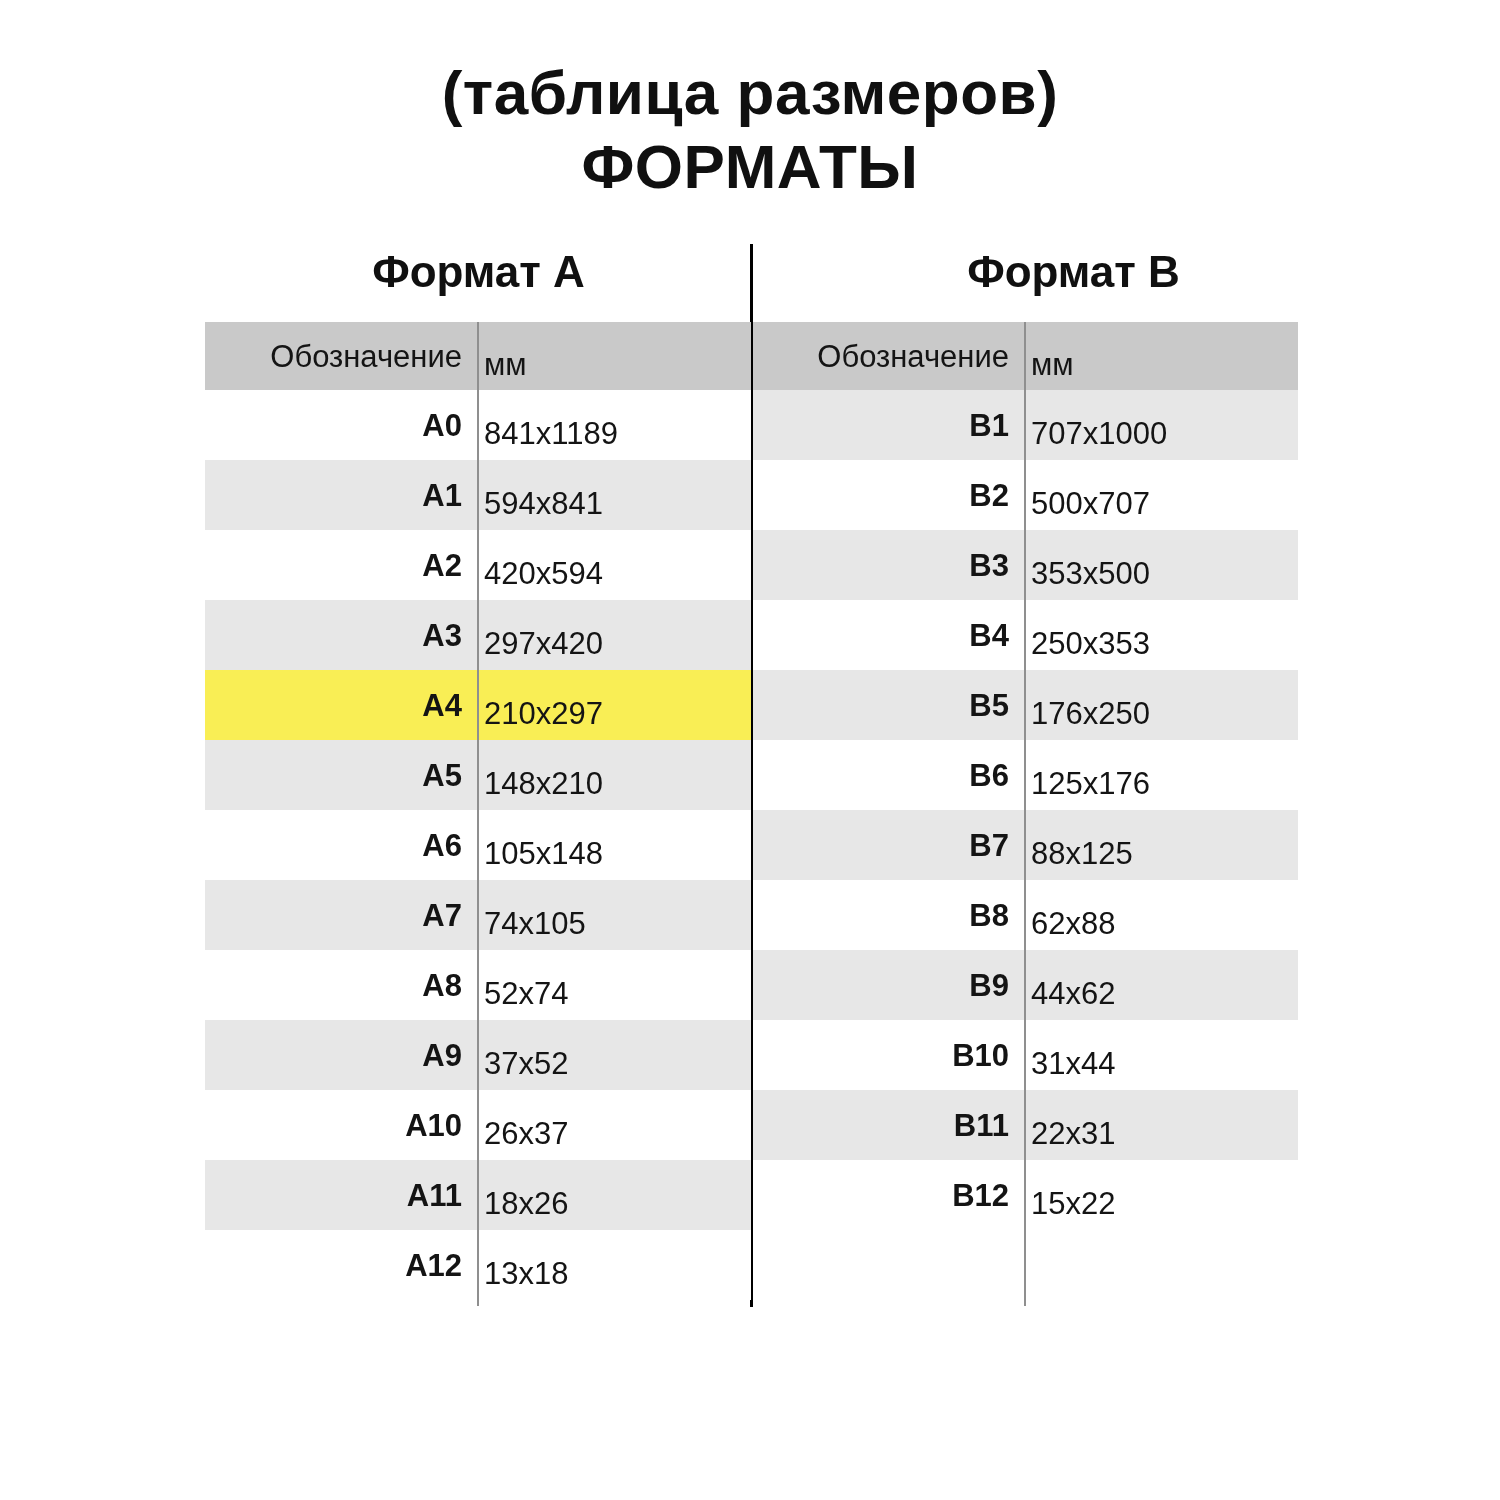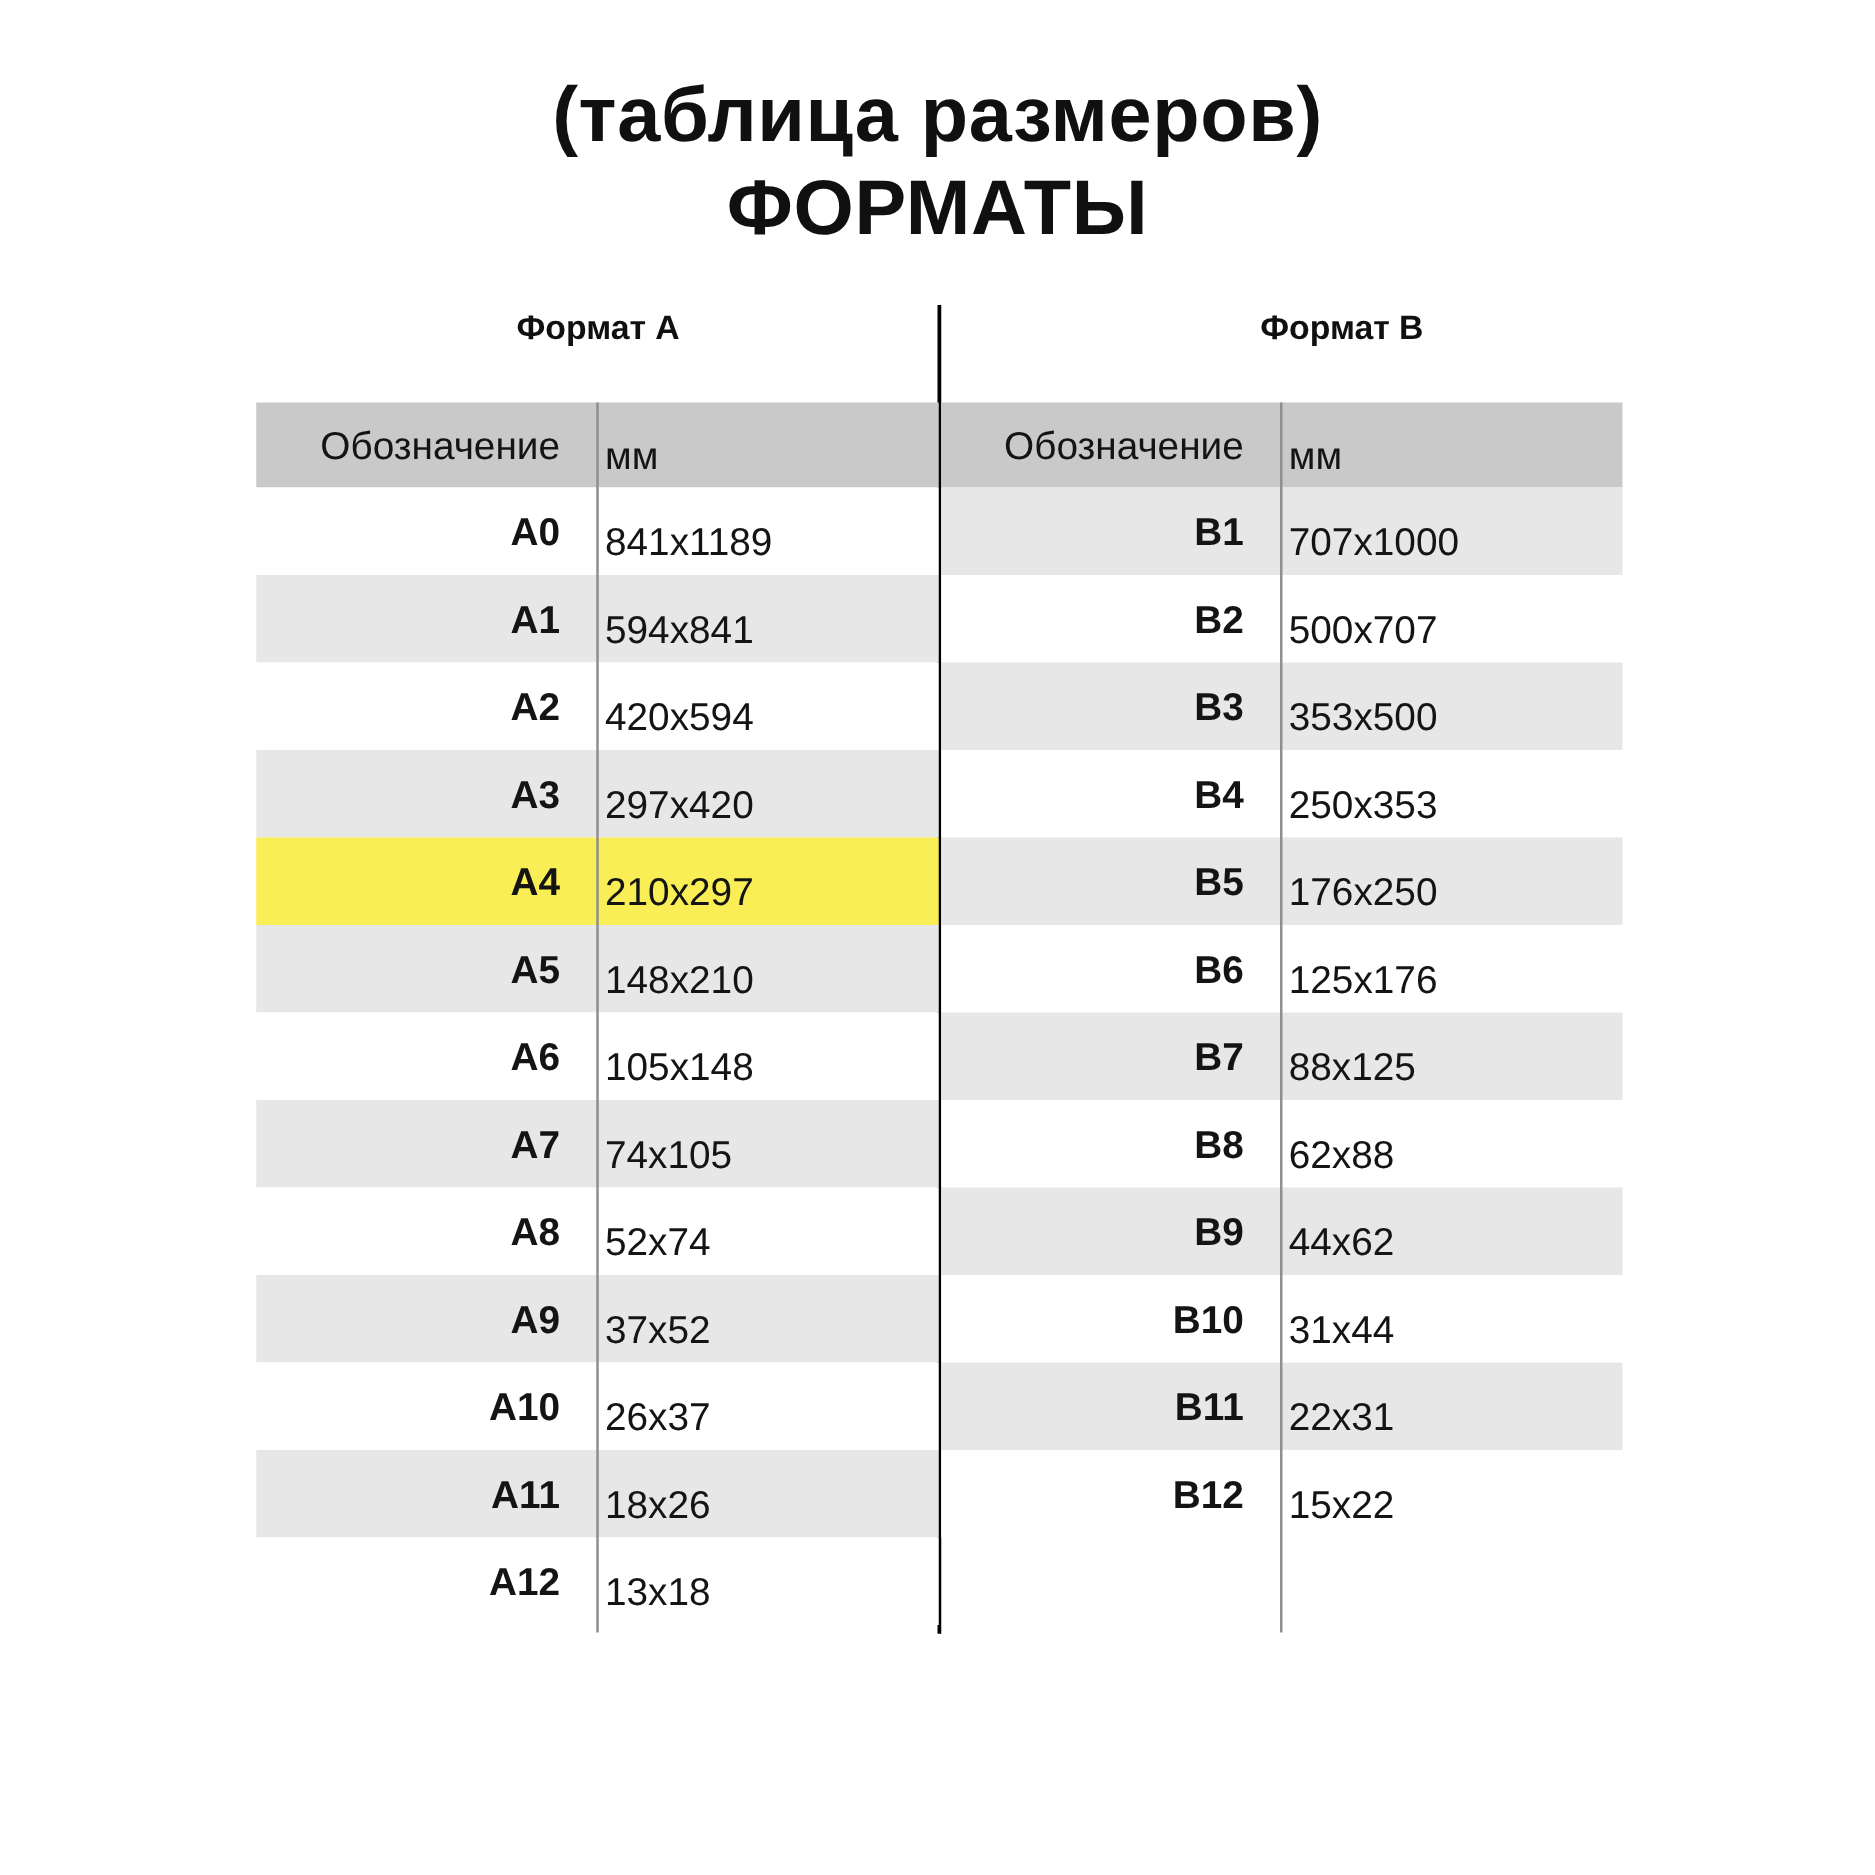--- a/index.html
+++ b/index.html
@@ -3,40 +3,40 @@
 <meta charset="utf-8">
 <style>
   html,body{margin:0;padding:0;background:#ffffff;}
   .page{position:relative;width:1500px;height:1500px;background:#ffffff;overflow:hidden;
         font-family:"Liberation Sans","DejaVu Sans",sans-serif;color:var(--text,#141414);}
 
   .title{position:absolute;top:56px;left:0;width:1500px;text-align:center;
          font-weight:bold;font-size:62px;line-height:74px;color:#101010;letter-spacing:0.5px;}
 
   .col-heading{position:absolute;top:247px;height:40px;text-align:center;
-               font-weight:bold;font-size:27px;color:#101010;}
+               font-weight:bold;font-size:44px;color:#101010;}
   .heading-a{left:205px;width:547px;}
   .heading-b{left:753px;width:545px;padding-left:48px;}
 
   .vline-center{position:absolute;left:750px;top:244px;width:3px;height:1063px;background:var(--line_black,#000);}
   .vline-inner{position:absolute;top:322px;width:2px;height:984px;background:var(--line_gray,#8f8f8f);}
   .vline-inner-a{left:477px;}
   .vline-inner-b{left:1024px;}
 
   .fmt-table{position:absolute;top:322px;}
   .table-a{left:205px;width:546px;}
   .table-b{left:753px;width:545px;}
 
   .thead{height:68px;display:flex;align-items:center;background:var(--header_bg,#c9c9c9);}
   .row{height:70px;display:flex;align-items:center;background:#ffffff;}
   .row.stripe{background:var(--stripe_bg,#e7e7e7);}
   .row.highlight{background:var(--highlight_bg,#f9ee55);}
 
   .cell{box-sizing:border-box;font-size:31px;line-height:1;}
-  .cell-label{text-align:right;padding-right:30px;font-weight:bold;}
+  .cell-label{text-align:right;padding-right:16px;font-weight:bold;}
   .table-a .cell-label{width:273px;}
   .table-b .cell-label{width:272px;}
   .cell-size{flex:1;text-align:left;padding-left:6px;margin-top:17px;}
   .thead .cell-label{font-weight:normal;}
 </style>
 </head>
 <body>
 
 <div class="page">
 

